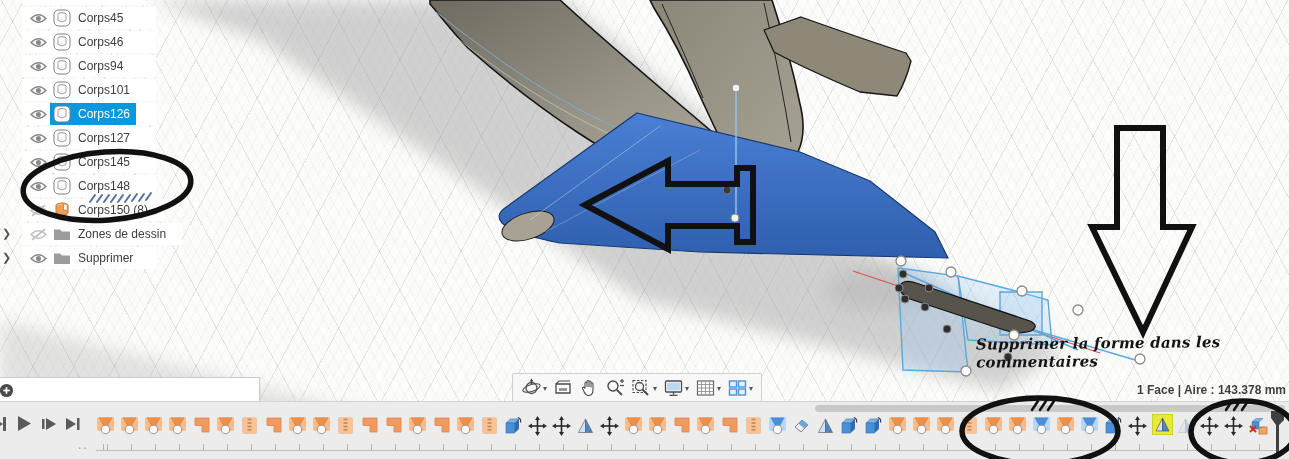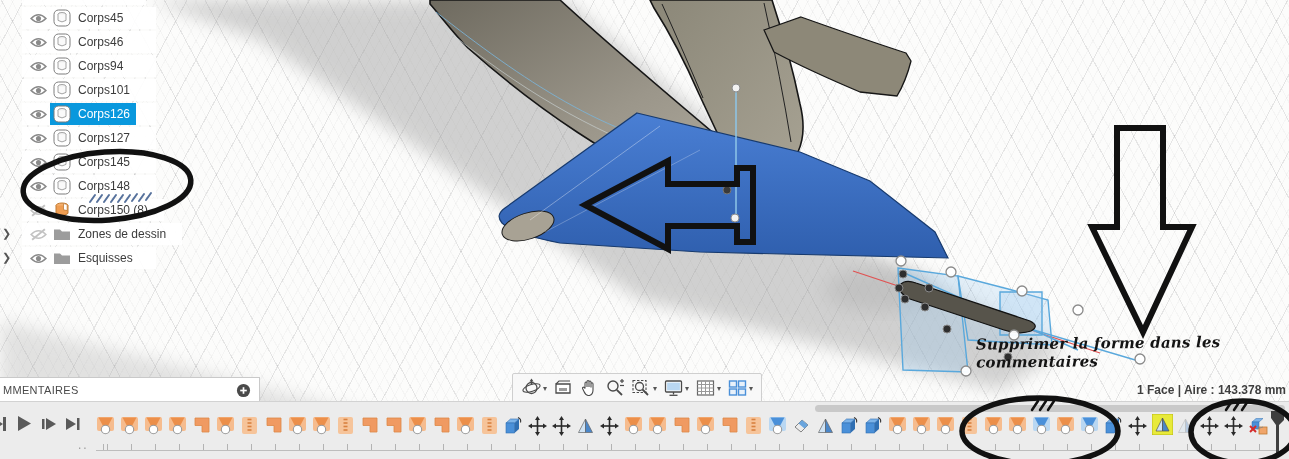--- a/index.html
+++ b/index.html
@@ -331,27 +331,26 @@
             <path d="M1,6 Q8,-1 15,6 Q8,13 1,6 Z" fill="none" stroke="#8a8a8a" stroke-width="1.5"></path>
             <circle cx="8" cy="6" r="2.4" fill="#8a8a8a"></circle>
           </svg>
         </span>
         <span class="zone">
           <span style="display: flex;">
             <svg width="18" height="15" viewBox="0 0 18 15">
               <path d="M1,2.5 L7,2.5 L9,4.5 L17,4.5 L17,13 L1,13 Z" fill="#9c9c9c"></path>
             </svg>
           </span>
-          <span class="lbl">Esquisses</span>
+          <span class="lbl">Supprimer</span>
         </span>
       </div></div>
 </div>
 
 <div class="comments">
-  <span class="ttl">MMENTAIRES</span>
   <svg class="addbtn" viewBox="0 0 16 16">
     <circle cx="8" cy="8" r="7" fill="#4a4a4a"></circle>
     <line x1="8" y1="4.5" x2="8" y2="11.5" stroke="#fff" stroke-width="1.8"></line>
     <line x1="4.5" y1="8" x2="11.5" y2="8" stroke="#fff" stroke-width="1.8"></line>
   </svg>
 </div>
 
 <div class="navbar" id="navbar">
     <span class="navbtn">
       <span style="display: flex;">

